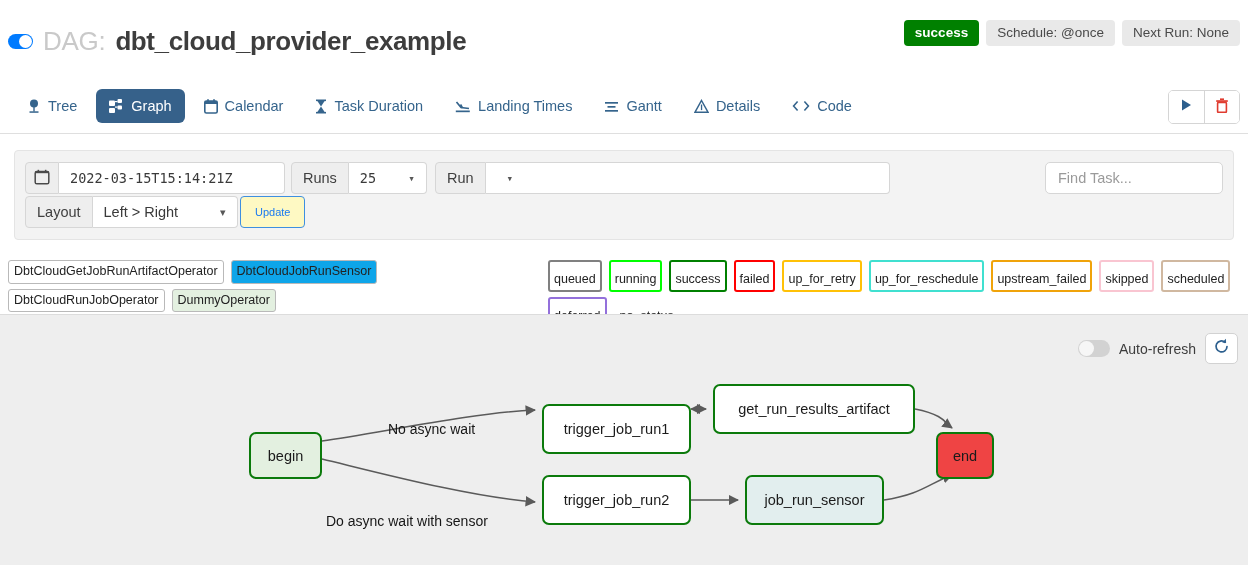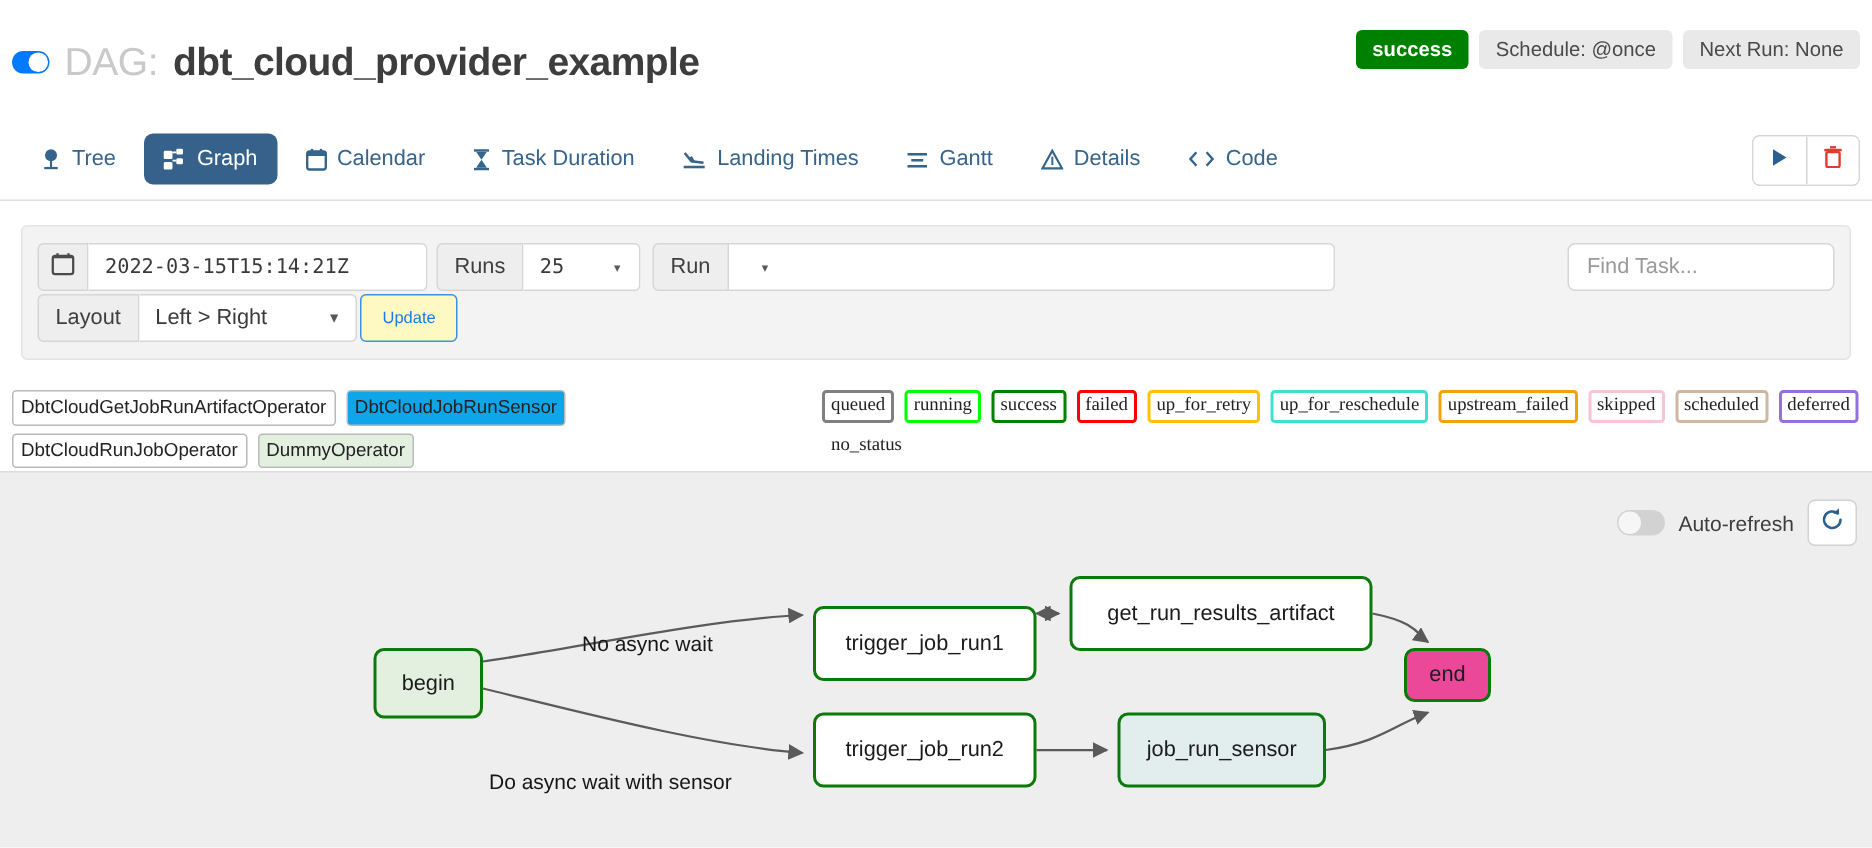--- a/index.html
+++ b/index.html
@@ -103,21 +103,21 @@
     position: absolute; left: 0; top: 256px; width: 1248px; height: 50px;
   }
   .legend-col { position: absolute; display: flex; flex-wrap: wrap; gap: 5px 7px; }
   .chip {
     font-size: 12.5px; line-height: 1; padding: 4px 5px 5px;
     border: 1px solid #b9b9b9; border-radius: 3px; background: #ffffff;
     color: #222222; white-space: nowrap;
     font-family: "Liberation Sans", sans-serif;
   }
   .chip.op { border-color: #b9b9b9; }
-  .chip.st { border-width: 2px; padding: 1px 4px 4px; font-family: Liberation Serif, serif; }
+  .chip.st { border-width: 2px; padding: 11px 4px 4px; }
 
   
   #graph-panel {
     position: absolute; left: 0; top: 314px; width: 1248px; height: 251px;
     background: #eeeeee; border-top: 1px solid #dcdcdc;
   }
   #refresh-row {
     position: absolute; right: 10px; top: 18px; display: flex; align-items: center; gap: 9px;
   }
   #ar-toggle {
@@ -371,19 +371,19 @@
   </div>
   <div class="node-box" style="left:713px; top:383px; width:202px; height:50px; background:#ffffff; transform:translateY(-314px);">
     <span>get_run_results_artifact</span>
   </div>
   <div class="node-box" style="left:542px; top:474px; width:149px; height:50px; background:#ffffff; transform:translateY(-314px);">
     <span>trigger_job_run2</span>
   </div>
   <div class="node-box" style="left:745px; top:474px; width:139px; height:50px; background:#e2eeee; transform:translateY(-314px);">
     <span>job_run_sensor</span>
   </div>
-  <div class="node-box" style="left:936px; top:431px; width:58px; height:36px; background:#ec4899; transform:translateY(-314px);">
+  <div class="node-box" style="left:936px; top:431px; width:58px; height:47px; background:#ef4444; transform:translateY(-314px);">
     <span>end</span>
   </div>
 
   <div class="edge-label" style="left:388px; top:420px; transform:translateY(-314px);">No async wait</div>
   <div class="edge-label" style="left:326px; top:512px; transform:translateY(-314px);">Do async wait with sensor</div>
 </div>
 
 </body></html>

